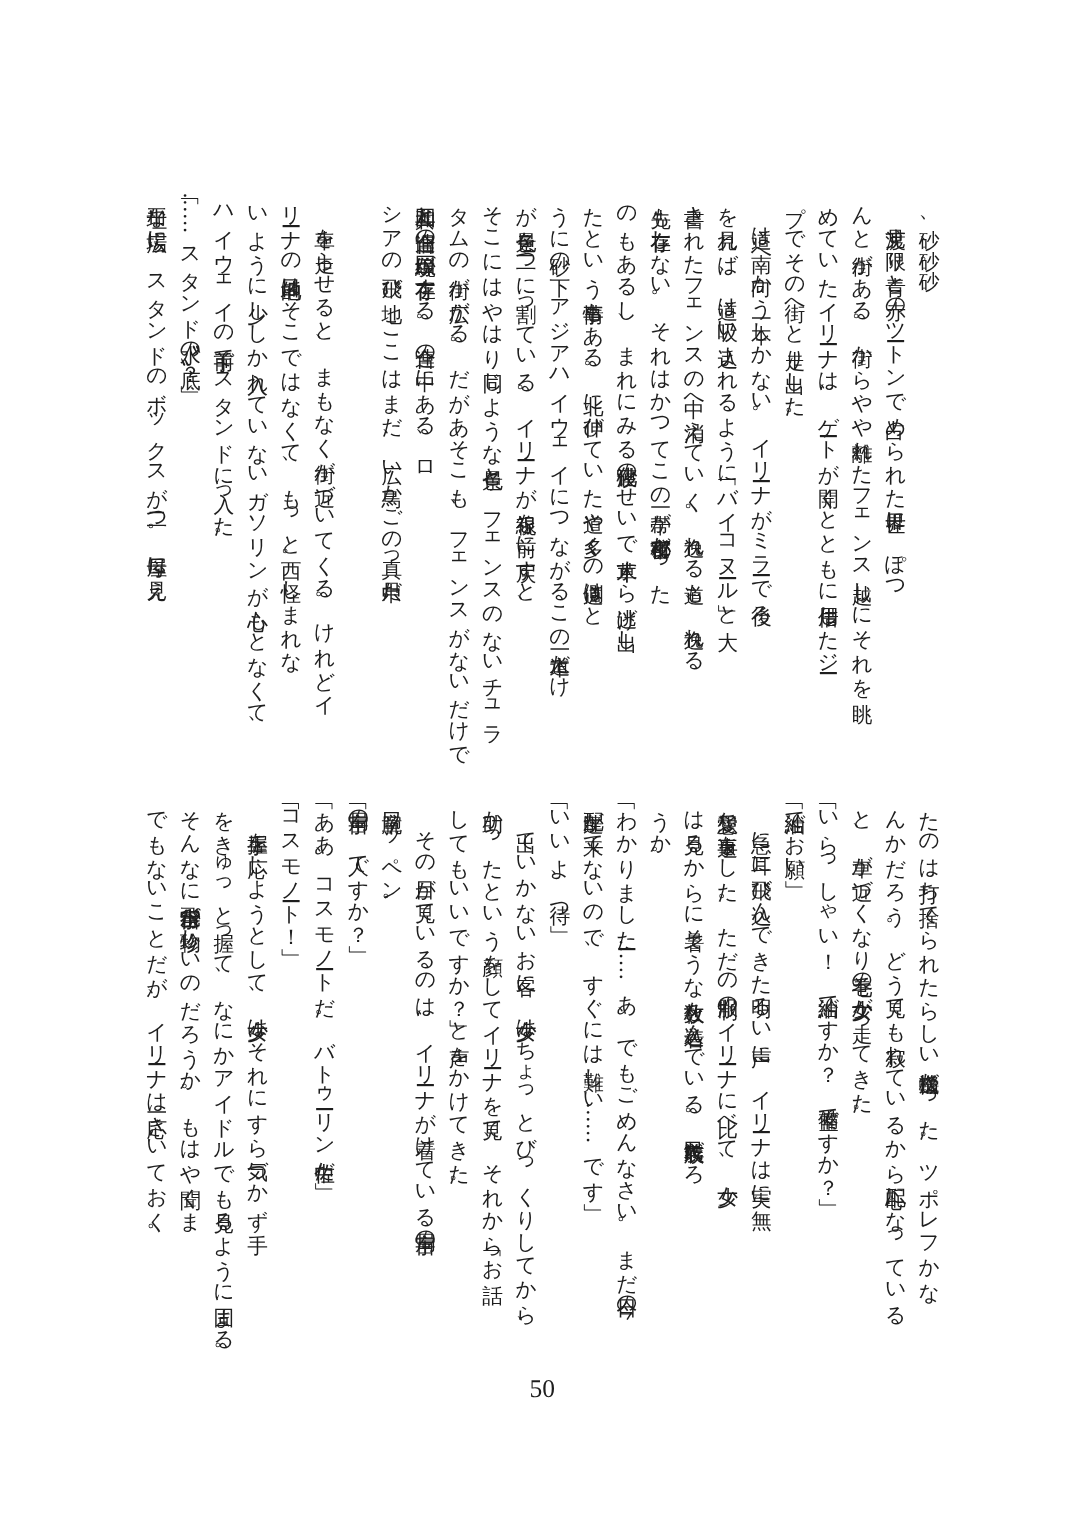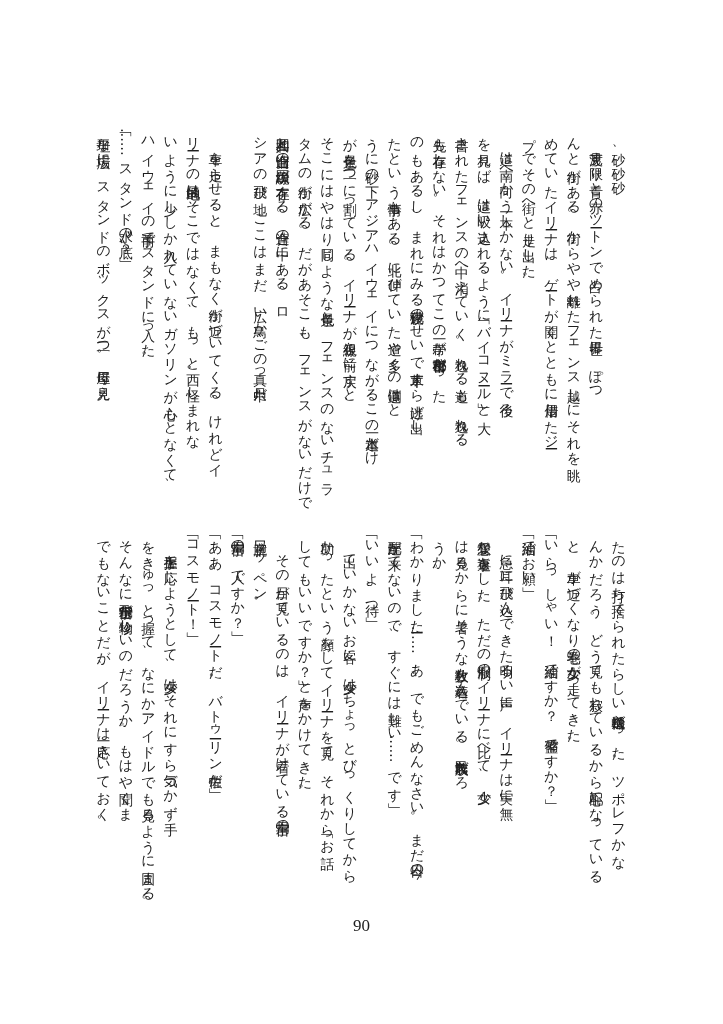--- a/index.html
+++ b/index.html
@@ -100,15 +100,15 @@
     <div class="col">腕章ワッペン。</div>
     <div class="col">「宇宙局の、人ですか？」</div>
     <div class="col">「ああ、コスモノートだ。バトゥーリン中佐だ」</div>
     <div class="col">「コスモノート！」</div>
     <div class="col">　握手を一応しようとして、少女はそれにすら気づかず手</div>
     <div class="col">をきゅっと握って、なにかアイドルでも見るように固まる。</div>
     <div class="col">そんなに宇宙飛行士が物珍しいのだろうか。もはや聞くま</div>
     <div class="col">でもないことだが、イリーナは一応きいておく。</div>
   </div>
 
-  <div class="page-number">90</div>
+  <div class="page-number">50</div>
 
 </div>
 
 </body></html>

